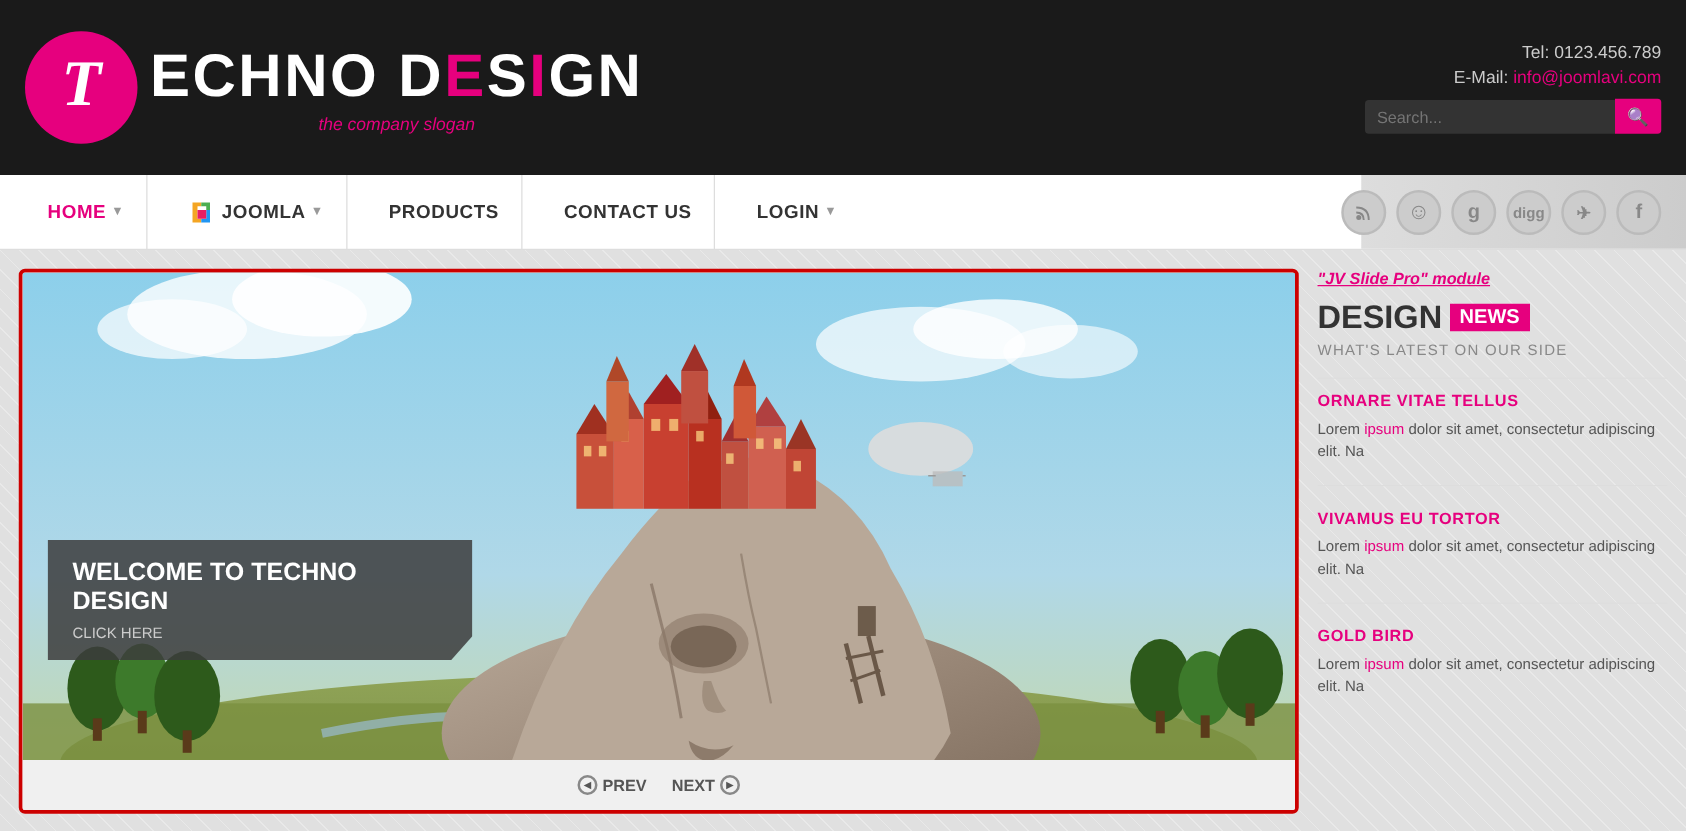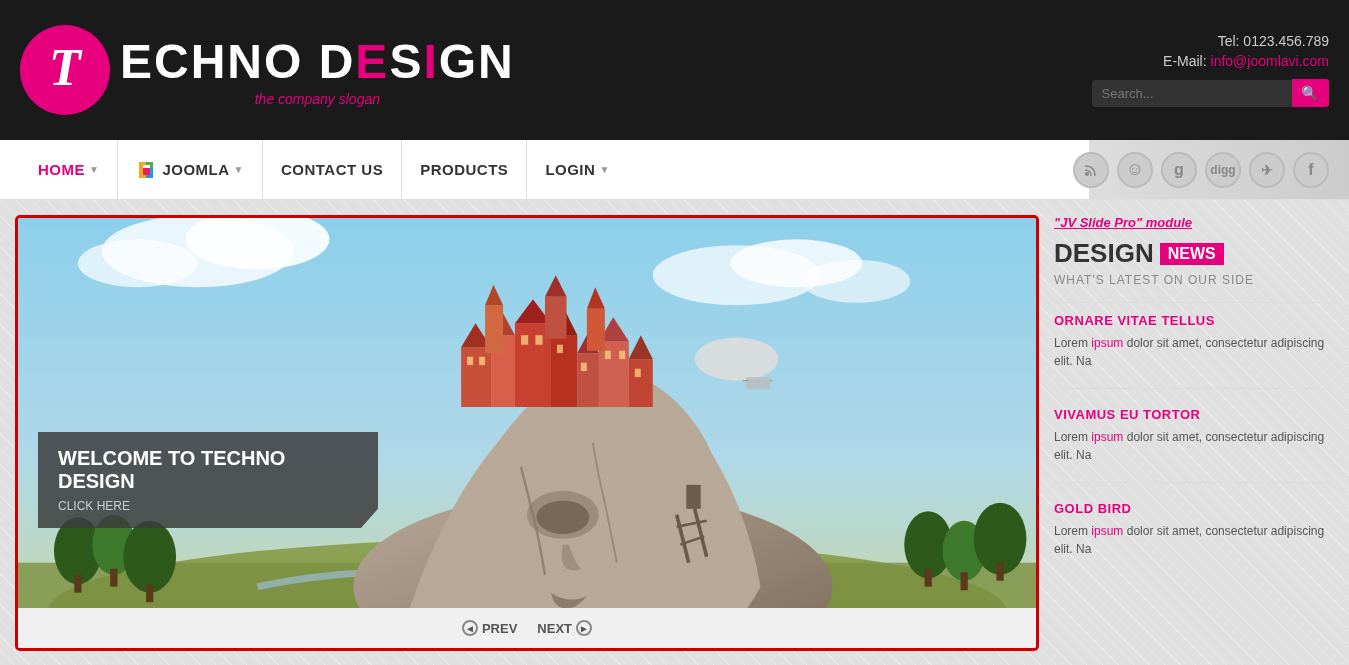--- a/index.html
+++ b/index.html
@@ -116,21 +116,21 @@
       right: 0;
       top: 0;
       width: 260px;
       height: 100%;
       background: linear-gradient(to right, #ddd, #ccc);
       z-index: 0;
     }
     .nav-left {
       display: flex;
       align-items: flex-start;
-      gap: 0;
+      gap: 15px;
       z-index: 1;
     }
     .nav-item {
       display: flex;
       align-items: center;
       font-size: 15px;
       font-weight: bold;
       padding: 0 18px;
       height: 60px;
       cursor: pointer;
@@ -390,24 +390,24 @@
       <svg class="joomla-icon" viewBox="0 0 20 20">
         <path d="M3 2 L10 2 L10 5 L7 5 L7 15 L10 15 L10 18 L3 18 Z" fill="#f4a523"></path>
         <path d="M10 2 L17 2 L17 8 L14 8 L14 5 L10 5 Z" fill="#4caf50"></path>
         <path d="M14 8 L17 8 L17 18 L10 18 L10 15 L14 15 Z" fill="#2196f3"></path>
         <path d="M7 8 L14 8 L14 15 L7 15 Z" fill="#e91e63"></path>
       </svg>
       <span>JOOMLA</span>
       <span class="arrow-down">▼</span>
     </a>
     <a class="nav-item">
-      <span>CONTACT US</span>
+      <span>PRODUCTS</span>
     </a>
     <a class="nav-item">
-      <span>PRODUCTS</span>
+      <span>CONTACT US</span>
     </a>
     <a class="nav-item" style="border-right:none;">
       <span>LOGIN</span>
       <span class="arrow-down">▼</span>
     </a>
   </div>
   <div class="nav-social">
     <div class="social-btn" title="RSS">
       <svg width="16" height="16" viewBox="0 0 16 16">
           <circle cx="4" cy="12" r="2" fill="#888"></circle>

